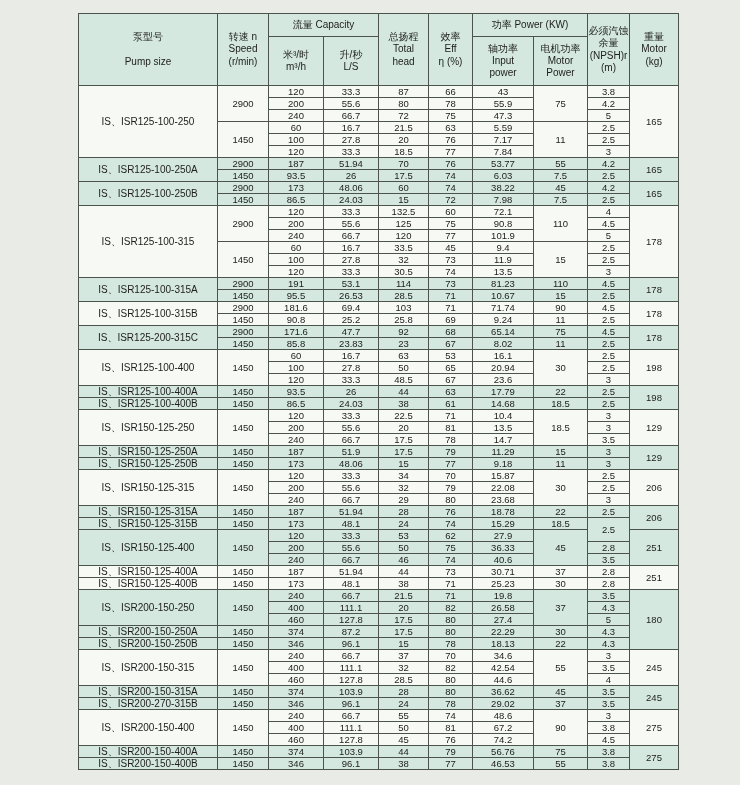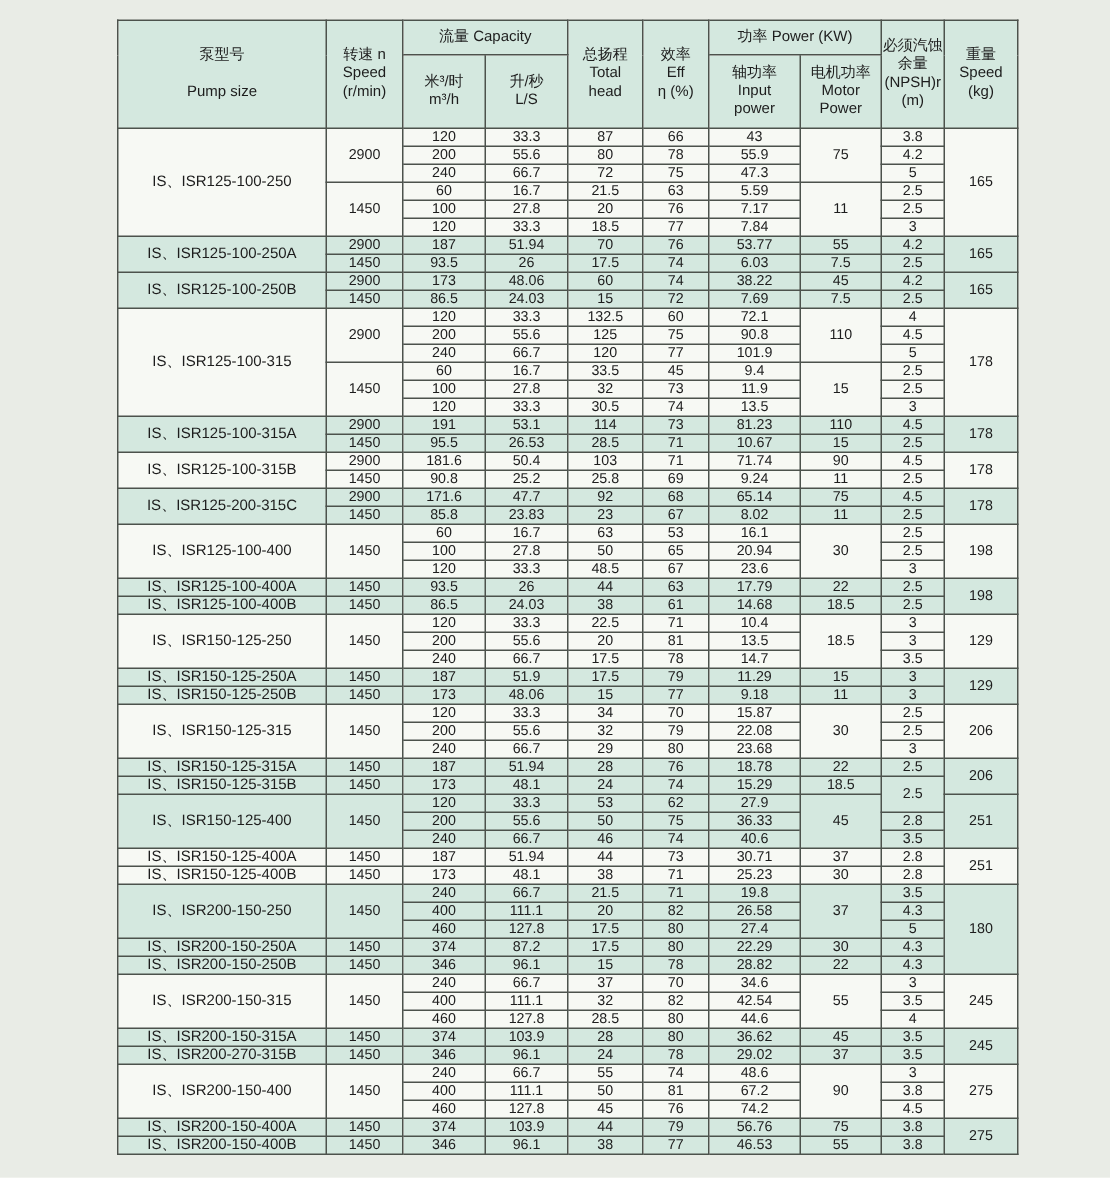--- a/index.html
+++ b/index.html
@@ -64,21 +64,21 @@
 head</th>
           <th rowspan="2">效率
 Eff
 η (%)</th>
           <th colspan="2">功率 Power (KW)</th>
           <th rowspan="2">必须汽蚀
 余量
 (NPSH)r
 (m)</th>
           <th rowspan="2">重量
-Speed
+Motor
 (kg)</th>
         </tr>
         <tr class="h-row2">
           <th>米³/时
 m³/h</th>
           <th>升/秒
 L/S</th>
           <th>轴功率
 Input
 power</th>
@@ -175,21 +175,21 @@
           <td class="col-motor bg-g">45</td>
           <td class="col-npsh bg-g">4.2</td>
           <td rowspan="2" class="col-weight bg-g">165</td>
         </tr>
         <tr>
           <td class="col-speed bg-g">1450</td>
           <td class="col-m3h bg-g">86.5</td>
           <td class="col-ls bg-g">24.03</td>
           <td class="col-head bg-g">15</td>
           <td class="col-eff bg-g">72</td>
-          <td class="col-input bg-g">7.69</td>
+          <td class="col-input bg-g">7.98</td>
           <td class="col-motor bg-g">7.5</td>
           <td class="col-npsh bg-g">2.5</td>
         </tr>
         <tr>
           <td rowspan="6" class="col-pump bg-w">IS、ISR125-100-315</td>
           <td rowspan="3" class="col-speed bg-w">2900</td>
           <td class="col-m3h bg-w">120</td>
           <td class="col-ls bg-w">33.3</td>
           <td class="col-head bg-w">132.5</td>
           <td class="col-eff bg-w">60</td>
@@ -259,21 +259,21 @@
           <td class="col-head bg-g">28.5</td>
           <td class="col-eff bg-g">71</td>
           <td class="col-input bg-g">10.67</td>
           <td class="col-motor bg-g">15</td>
           <td class="col-npsh bg-g">2.5</td>
         </tr>
         <tr>
           <td rowspan="2" class="col-pump bg-w">IS、ISR125-100-315B</td>
           <td class="col-speed bg-w">2900</td>
           <td class="col-m3h bg-w">181.6</td>
-          <td class="col-ls bg-w">50.4</td>
+          <td class="col-ls bg-w">69.4</td>
           <td class="col-head bg-w">103</td>
           <td class="col-eff bg-w">71</td>
           <td class="col-input bg-w">71.74</td>
           <td class="col-motor bg-w">90</td>
           <td class="col-npsh bg-w">4.5</td>
           <td rowspan="2" class="col-weight bg-w">178</td>
         </tr>
         <tr>
           <td class="col-speed bg-w">1450</td>
           <td class="col-m3h bg-w">90.8</td>
@@ -548,21 +548,21 @@
           <td class="col-motor bg-g">30</td>
           <td class="col-npsh bg-g">4.3</td>
         </tr>
         <tr>
           <td class="col-pump bg-g">IS、ISR200-150-250B</td>
           <td class="col-speed bg-g">1450</td>
           <td class="col-m3h bg-g">346</td>
           <td class="col-ls bg-g">96.1</td>
           <td class="col-head bg-g">15</td>
           <td class="col-eff bg-g">78</td>
-          <td class="col-input bg-g">28.82</td>
+          <td class="col-input bg-g">18.13</td>
           <td class="col-motor bg-g">22</td>
           <td class="col-npsh bg-g">4.3</td>
         </tr>
         <tr>
           <td rowspan="3" class="col-pump bg-w">IS、ISR200-150-315</td>
           <td rowspan="3" class="col-speed bg-w">1450</td>
           <td class="col-m3h bg-w">240</td>
           <td class="col-ls bg-w">66.7</td>
           <td class="col-head bg-w">37</td>
           <td class="col-eff bg-w">70</td>

